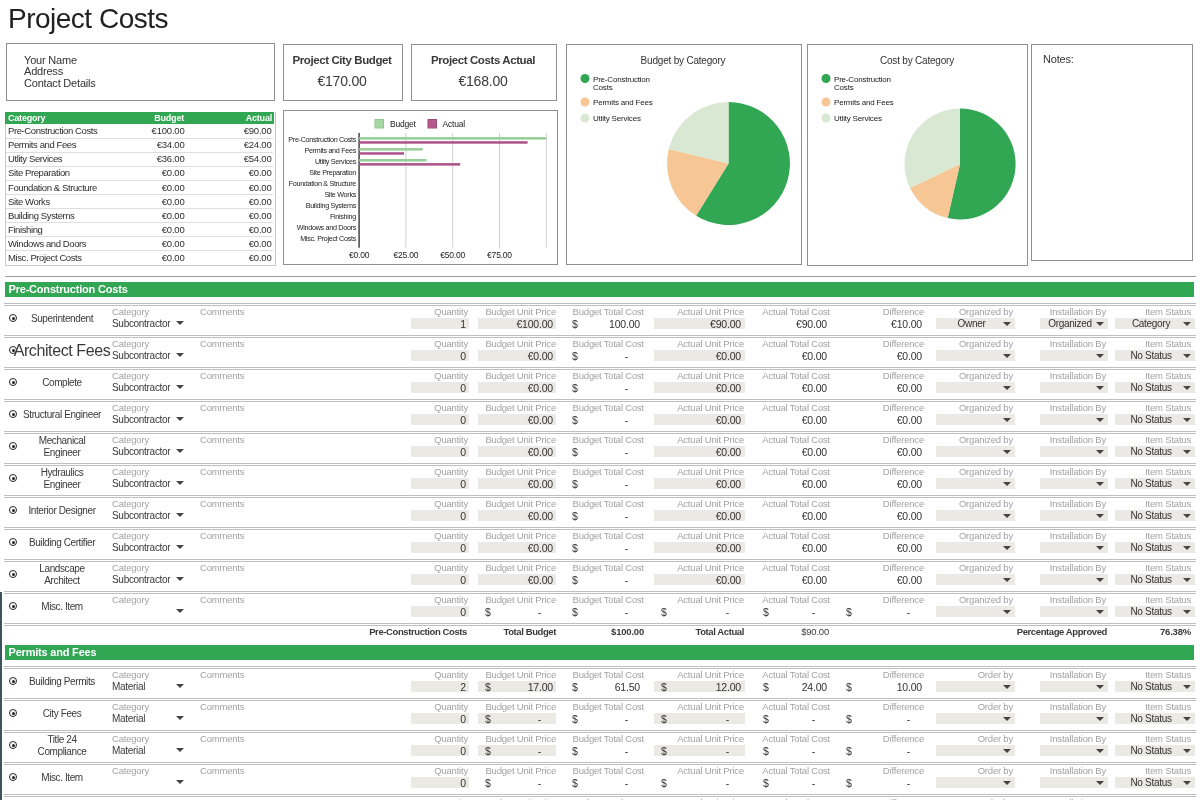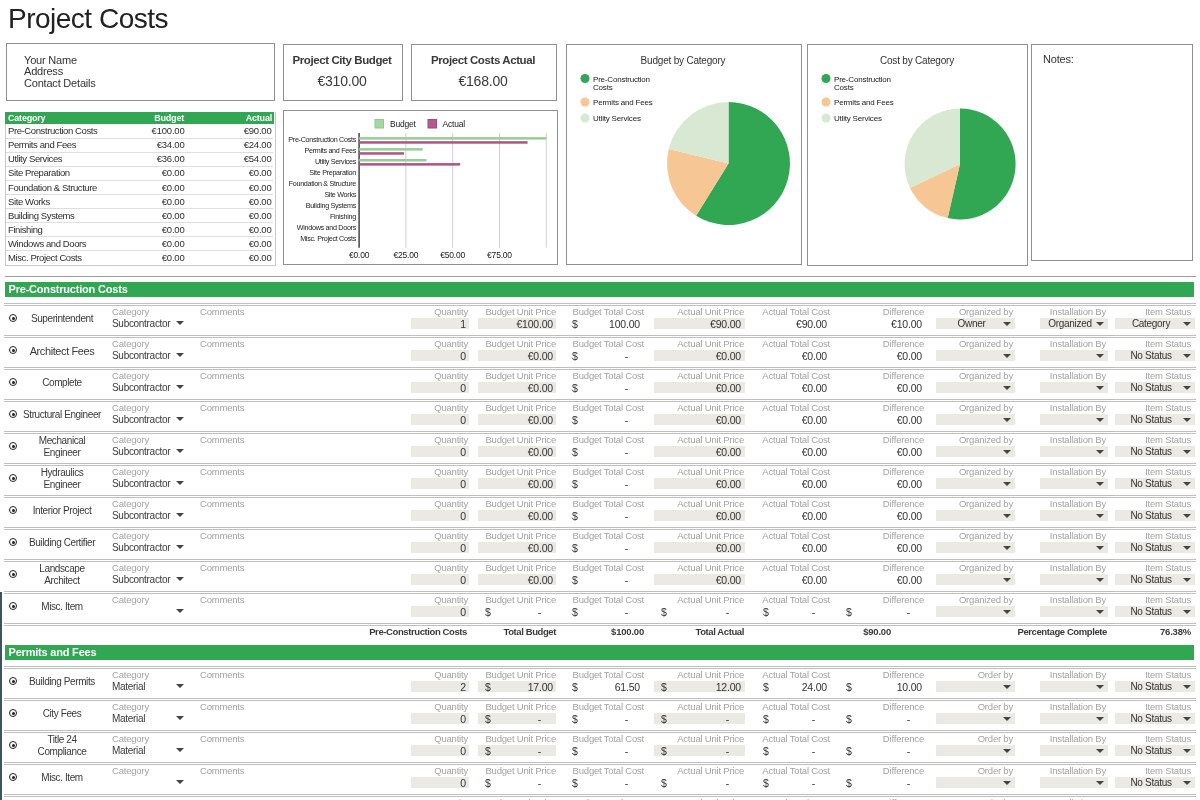--- a/index.html
+++ b/index.html
@@ -7,21 +7,21 @@
 <div class="a" style="left:8px;top:3px;font-size:28px;color:#212121;font-weight:400;letter-spacing:-0.5px;line-height:32px;white-space:nowrap;">Project Costs</div>
 <div class="a" style="left:6px;top:43px;width:267px;height:56px;border:1px solid #909090;"></div>
 <div class="a" style="left:283px;top:44px;width:118px;height:55px;border:1px solid #909090;"></div>
 <div class="a" style="left:411px;top:44px;width:144px;height:55px;border:1px solid #909090;"></div>
 <div class="a" style="left:283px;top:110px;width:273px;height:153px;border:1px solid #909090;"></div>
 <div class="a" style="left:566px;top:44px;width:234px;height:219px;border:1px solid #909090;"></div>
 <div class="a" style="left:807px;top:44px;width:219px;height:220px;border:1px solid #909090;"></div>
 <div class="a" style="left:1031px;top:44px;width:160px;height:215px;border:1px solid #909090;"></div>
 <div class="a" style="left:24px;top:55px;font-size:11px;color:#333;line-height:11.3px;letter-spacing:-0.2px;">Your Name<br>Address<br>Contact Details</div>
 <div class="a" style="left:242.0px;top:54px;width:200px;text-align:center;font-size:11.5px;color:#3a3a3a;font-weight:700;letter-spacing:-0.4px;line-height:13.5px;">Project City Budget</div>
-<div class="a" style="left:242.0px;top:73px;width:200px;text-align:center;font-size:14px;color:#3a3a3a;font-weight:400;letter-spacing:-0.2px;line-height:16px;">€310.00</div>
+<div class="a" style="left:242.0px;top:73px;width:200px;text-align:center;font-size:14px;color:#3a3a3a;font-weight:400;letter-spacing:-0.2px;line-height:16px;">€170.00</div>
 <div class="a" style="left:383.0px;top:54px;width:200px;text-align:center;font-size:11.5px;color:#3a3a3a;font-weight:700;letter-spacing:-0.4px;line-height:13.5px;">Project Costs Actual</div>
 <div class="a" style="left:383.0px;top:73px;width:200px;text-align:center;font-size:14px;color:#3a3a3a;font-weight:400;letter-spacing:-0.2px;line-height:16px;">€168.00</div>
 <div class="a" style="left:1043px;top:53px;font-size:11px;color:#333;font-weight:400;letter-spacing:-0.2px;line-height:13px;white-space:nowrap;">Notes:</div>
 <div class="a" style="left:5px;top:111.5px;width:269px;height:153.5px;border:1px solid #c9c9c9;border-top:none;"></div>
 <div class="a" style="left:5px;top:111.5px;width:269px;height:12px;background:#31a653;"></div>
 <div class="a" style="left:8px;top:112px;font-size:9px;color:#fff;font-weight:700;letter-spacing:-0.2px;line-height:12px;white-space:nowrap;">Category</div>
 <div class="a" style="left:-16px;top:112px;width:200px;text-align:right;font-size:9px;color:#fff;font-weight:700;letter-spacing:-0.2px;line-height:12px;">Budget</div>
 <div class="a" style="left:72px;top:112px;width:200px;text-align:right;font-size:9px;color:#fff;font-weight:700;letter-spacing:-0.2px;line-height:12px;">Actual</div>
 <div class="a" style="left:8px;top:125.3px;font-size:9.5px;color:#2d2d2d;font-weight:400;letter-spacing:-0.4px;line-height:11px;white-space:nowrap;">Pre-Construction Costs</div>
 <div class="a" style="left:-15.5px;top:125.3px;width:200px;text-align:right;font-size:9.5px;color:#2d2d2d;font-weight:400;letter-spacing:-0.2px;line-height:11px;">€100.00</div>
@@ -156,21 +156,21 @@
 <div class="a" style="left:1040px;top:318.0px;width:68px;height:11px;background:#eae9e4;"></div>
 <div class="a" style="left:1020.0px;top:318.0px;width:100px;text-align:center;font-size:10px;color:#333;font-weight:400;letter-spacing:-0.3px;line-height:11px;">Organized</div>
 <div class="a" style="left:1096px;top:321.5px;width:0;height:0;border-left:4px solid transparent;border-right:4px solid transparent;border-top:4.5px solid #444;"></div>
 <div class="a" style="left:1115px;top:318.0px;width:80px;height:11px;background:#eae9e4;"></div>
 <div class="a" style="left:1101.0px;top:318.0px;width:100px;text-align:center;font-size:10px;color:#333;font-weight:400;letter-spacing:-0.3px;line-height:11px;">Category</div>
 <div class="a" style="left:1183px;top:321.5px;width:0;height:0;border-left:4px solid transparent;border-right:4px solid transparent;border-top:4.5px solid #444;"></div>
 <div class="a" style="left:4px;top:334.5px;width:1192px;height:1px;background:#bfbfbf;"></div>
 <div class="a" style="left:4px;top:336.5px;width:1192px;height:1px;background:#bfbfbf;"></div>
 <div class="a" style="left:9px;top:346.0px;width:6px;height:6px;border:1.5px solid #222;border-radius:50%;"></div>
 <div class="a" style="left:11.8px;top:348.8px;width:3.4px;height:3.4px;background:#222;border-radius:50%;"></div>
-<div class="a" style="left:12px;top:344.5px;width:100px;text-align:center;font-size:11px;color:#3a3a3a;letter-spacing:-0.4px;line-height:12px;white-space:nowrap;">Architect Fees</div>
+<div class="a" style="left:12px;top:344.5px;width:100px;text-align:center;font-size:16px;color:#3a3a3a;letter-spacing:-0.4px;line-height:12px;white-space:nowrap;">Architect Fees</div>
 <div class="a" style="left:112px;top:338.0px;font-size:9.5px;color:#a2a2a2;font-weight:400;letter-spacing:-0.2px;line-height:12px;white-space:nowrap;">Category</div>
 <div class="a" style="left:112px;top:350.0px;font-size:10px;color:#3a3a3a;font-weight:400;letter-spacing:-0.3px;line-height:11px;white-space:nowrap;">Subcontractor</div>
 <div class="a" style="left:176px;top:353.0px;width:0;height:0;border-left:4px solid transparent;border-right:4px solid transparent;border-top:4.5px solid #444;"></div>
 <div class="a" style="left:200px;top:338.0px;font-size:9.5px;color:#a2a2a2;font-weight:400;letter-spacing:-0.2px;line-height:12px;white-space:nowrap;">Comments</div>
 <div class="a" style="left:268px;top:338.0px;width:200px;text-align:right;font-size:9.5px;color:#a2a2a2;font-weight:400;letter-spacing:-0.2px;line-height:12px;">Quantity</div>
 <div class="a" style="left:356px;top:338.0px;width:200px;text-align:right;font-size:9.5px;color:#a2a2a2;font-weight:400;letter-spacing:-0.2px;line-height:12px;">Budget Unit Price</div>
 <div class="a" style="left:444px;top:338.0px;width:200px;text-align:right;font-size:9.5px;color:#a2a2a2;font-weight:400;letter-spacing:-0.2px;line-height:12px;">Budget Total Cost</div>
 <div class="a" style="left:544px;top:338.0px;width:200px;text-align:right;font-size:9.5px;color:#a2a2a2;font-weight:400;letter-spacing:-0.2px;line-height:12px;">Actual Unit Price</div>
 <div class="a" style="left:630px;top:338.0px;width:200px;text-align:right;font-size:9.5px;color:#a2a2a2;font-weight:400;letter-spacing:-0.2px;line-height:12px;">Actual Total Cost</div>
 <div class="a" style="left:724px;top:338.0px;width:200px;text-align:right;font-size:9.5px;color:#a2a2a2;font-weight:400;letter-spacing:-0.2px;line-height:12px;">Difference</div>
@@ -331,21 +331,21 @@
 <div class="a" style="left:1003px;top:481.5px;width:0;height:0;border-left:4px solid transparent;border-right:4px solid transparent;border-top:4.5px solid #444;"></div>
 <div class="a" style="left:1040px;top:478.0px;width:68px;height:11px;background:#eae9e4;"></div>
 <div class="a" style="left:1096px;top:481.5px;width:0;height:0;border-left:4px solid transparent;border-right:4px solid transparent;border-top:4.5px solid #444;"></div>
 <div class="a" style="left:1115px;top:478.0px;width:80px;height:11px;background:#eae9e4;"></div>
 <div class="a" style="left:1101.0px;top:478.0px;width:100px;text-align:center;font-size:10px;color:#333;font-weight:400;letter-spacing:-0.3px;line-height:11px;">No Status</div>
 <div class="a" style="left:1183px;top:481.5px;width:0;height:0;border-left:4px solid transparent;border-right:4px solid transparent;border-top:4.5px solid #444;"></div>
 <div class="a" style="left:4px;top:494.5px;width:1192px;height:1px;background:#bfbfbf;"></div>
 <div class="a" style="left:4px;top:496.5px;width:1192px;height:1px;background:#bfbfbf;"></div>
 <div class="a" style="left:9px;top:506.0px;width:6px;height:6px;border:1.5px solid #222;border-radius:50%;"></div>
 <div class="a" style="left:11.8px;top:508.8px;width:3.4px;height:3.4px;background:#222;border-radius:50%;"></div>
-<div class="a" style="left:12px;top:504.5px;width:100px;text-align:center;font-size:10px;color:#3a3a3a;letter-spacing:-0.4px;line-height:12px;white-space:nowrap;">Interior Project</div>
+<div class="a" style="left:12px;top:504.5px;width:100px;text-align:center;font-size:10px;color:#3a3a3a;letter-spacing:-0.4px;line-height:12px;white-space:nowrap;">Interior Designer</div>
 <div class="a" style="left:112px;top:498.0px;font-size:9.5px;color:#a2a2a2;font-weight:400;letter-spacing:-0.2px;line-height:12px;white-space:nowrap;">Category</div>
 <div class="a" style="left:112px;top:510.0px;font-size:10px;color:#3a3a3a;font-weight:400;letter-spacing:-0.3px;line-height:11px;white-space:nowrap;">Subcontractor</div>
 <div class="a" style="left:176px;top:513.0px;width:0;height:0;border-left:4px solid transparent;border-right:4px solid transparent;border-top:4.5px solid #444;"></div>
 <div class="a" style="left:200px;top:498.0px;font-size:9.5px;color:#a2a2a2;font-weight:400;letter-spacing:-0.2px;line-height:12px;white-space:nowrap;">Comments</div>
 <div class="a" style="left:268px;top:498.0px;width:200px;text-align:right;font-size:9.5px;color:#a2a2a2;font-weight:400;letter-spacing:-0.2px;line-height:12px;">Quantity</div>
 <div class="a" style="left:356px;top:498.0px;width:200px;text-align:right;font-size:9.5px;color:#a2a2a2;font-weight:400;letter-spacing:-0.2px;line-height:12px;">Budget Unit Price</div>
 <div class="a" style="left:444px;top:498.0px;width:200px;text-align:right;font-size:9.5px;color:#a2a2a2;font-weight:400;letter-spacing:-0.2px;line-height:12px;">Budget Total Cost</div>
 <div class="a" style="left:544px;top:498.0px;width:200px;text-align:right;font-size:9.5px;color:#a2a2a2;font-weight:400;letter-spacing:-0.2px;line-height:12px;">Actual Unit Price</div>
 <div class="a" style="left:630px;top:498.0px;width:200px;text-align:right;font-size:9.5px;color:#a2a2a2;font-weight:400;letter-spacing:-0.2px;line-height:12px;">Actual Total Cost</div>
 <div class="a" style="left:724px;top:498.0px;width:200px;text-align:right;font-size:9.5px;color:#a2a2a2;font-weight:400;letter-spacing:-0.2px;line-height:12px;">Difference</div>
@@ -474,22 +474,22 @@
 <div class="a" style="left:1096px;top:609.5px;width:0;height:0;border-left:4px solid transparent;border-right:4px solid transparent;border-top:4.5px solid #444;"></div>
 <div class="a" style="left:1115px;top:606.0px;width:80px;height:11px;background:#eae9e4;"></div>
 <div class="a" style="left:1101.0px;top:606.0px;width:100px;text-align:center;font-size:10px;color:#333;font-weight:400;letter-spacing:-0.3px;line-height:11px;">No Status</div>
 <div class="a" style="left:1183px;top:609.5px;width:0;height:0;border-left:4px solid transparent;border-right:4px solid transparent;border-top:4.5px solid #444;"></div>
 <div class="a" style="left:4px;top:622.5px;width:1192px;height:1px;background:#bfbfbf;"></div>
 <div class="a" style="left:4px;top:624.5px;width:1192px;height:1px;background:#bfbfbf;"></div>
 <div class="a" style="left:267px;top:626.0px;width:200px;text-align:right;font-size:9.5px;color:#3a3a3a;font-weight:700;letter-spacing:-0.4px;line-height:12px;">Pre-Construction Costs</div>
 <div class="a" style="left:356px;top:626.0px;width:200px;text-align:right;font-size:9.5px;color:#3a3a3a;font-weight:700;letter-spacing:-0.4px;line-height:12px;">Total Budget</div>
 <div class="a" style="left:444px;top:626.0px;width:200px;text-align:right;font-size:9.5px;color:#3a3a3a;font-weight:700;letter-spacing:-0.2px;line-height:12px;">$100.00</div>
 <div class="a" style="left:544px;top:626.0px;width:200px;text-align:right;font-size:9.5px;color:#3a3a3a;font-weight:700;letter-spacing:-0.4px;line-height:12px;">Total Actual</div>
-<div class="a" style="left:663px;top:626.0px;width:228px;text-align:right;font-size:9.5px;color:#3a3a3a;font-weight:700;letter-spacing:-0.2px;line-height:12px;">$90.00</div>
-<div class="a" style="left:907px;top:626.0px;width:200px;text-align:right;font-size:9.5px;color:#3a3a3a;font-weight:700;letter-spacing:-0.4px;line-height:12px;">Percentage Complete</div>
+<div class="a" style="left:629px;top:626.0px;width:200px;text-align:right;font-size:9.5px;color:#3a3a3a;font-weight:400;letter-spacing:-0.2px;line-height:12px;">$90.00</div>
+<div class="a" style="left:907px;top:626.0px;width:200px;text-align:right;font-size:9.5px;color:#3a3a3a;font-weight:700;letter-spacing:-0.4px;line-height:12px;">Percentage Approved</div>
 <div class="a" style="left:991px;top:626.0px;width:200px;text-align:right;font-size:9.5px;color:#3a3a3a;font-weight:700;letter-spacing:-0.2px;line-height:12px;">76.38%</div>
 <div class="a" style="left:4.5px;top:644.5px;width:1189.5px;height:15px;background:#31a653;"></div>
 <div class="a" style="left:8.5px;top:646.0px;font-size:11px;color:#fff;font-weight:700;letter-spacing:-0.2px;line-height:12px;white-space:nowrap;">Permits and Fees</div>
 <div class="a" style="left:4px;top:665.5px;width:1192px;height:1px;background:#bfbfbf;"></div>
 <div class="a" style="left:4px;top:667.5px;width:1192px;height:1px;background:#bfbfbf;"></div>
 <div class="a" style="left:9px;top:677.0px;width:6px;height:6px;border:1.5px solid #222;border-radius:50%;"></div>
 <div class="a" style="left:11.8px;top:679.8px;width:3.4px;height:3.4px;background:#222;border-radius:50%;"></div>
 <div class="a" style="left:12px;top:675.5px;width:100px;text-align:center;font-size:10px;color:#3a3a3a;letter-spacing:-0.4px;line-height:12px;white-space:nowrap;">Building Permits</div>
 <div class="a" style="left:112px;top:669.0px;font-size:9.5px;color:#a2a2a2;font-weight:400;letter-spacing:-0.2px;line-height:12px;white-space:nowrap;">Category</div>
 <div class="a" style="left:112px;top:681.0px;font-size:10px;color:#3a3a3a;font-weight:400;letter-spacing:-0.3px;line-height:11px;white-space:nowrap;">Material</div>

